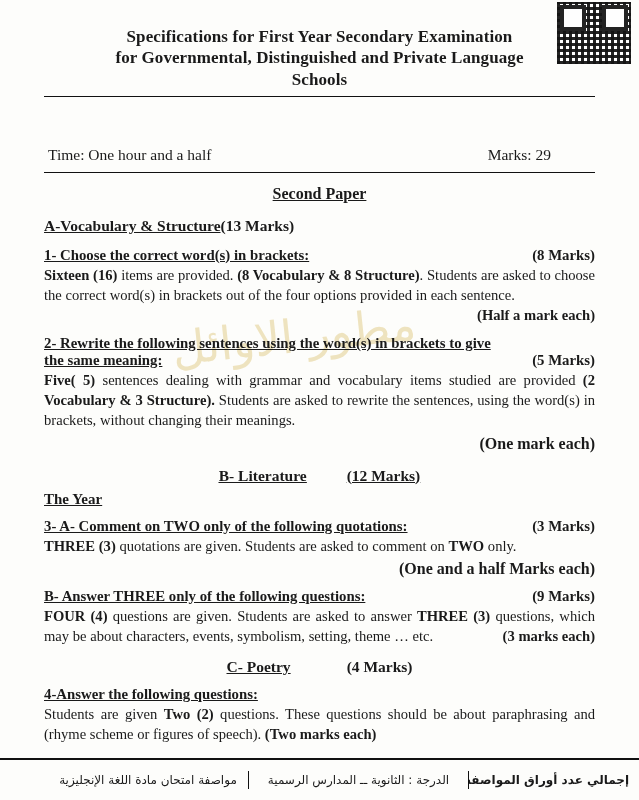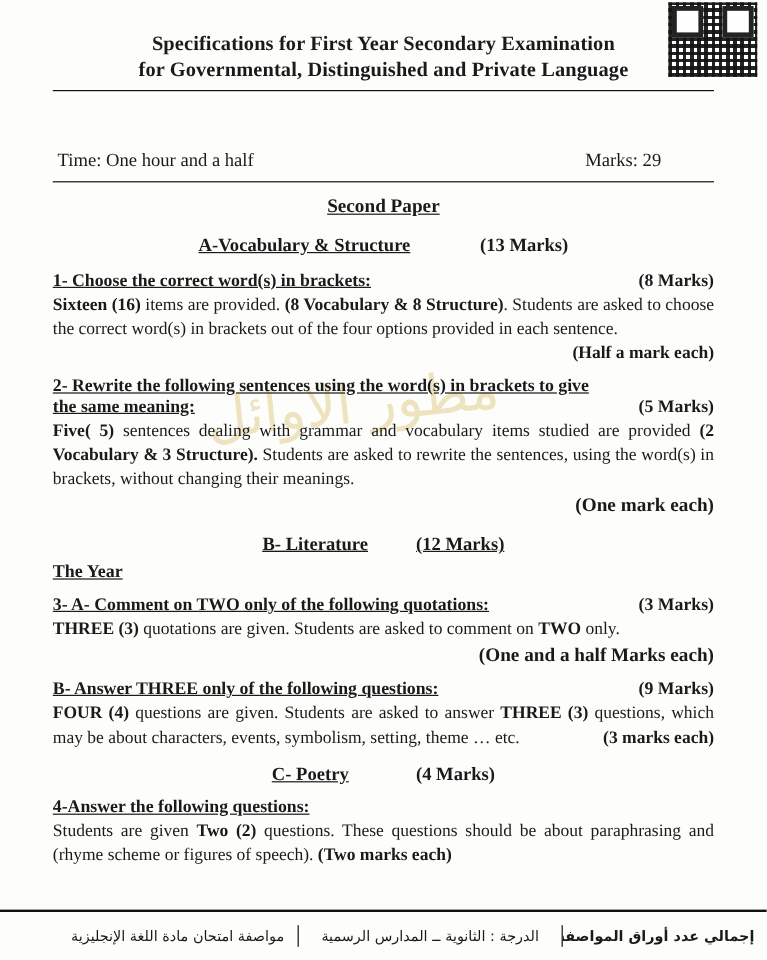--- a/index.html
+++ b/index.html
@@ -76,22 +76,21 @@
     font-weight: bold;
   }
   .u { text-decoration: underline; }
 
   .second-paper {
     font-size: 16px;
     margin: 12px 0 14px 0;
   }
   .sec-head {
     display: flex;
-    justify-content: center;
-    gap: 58px;
+    justify-content: flex-start;
     font-size: 15.5px;
     font-weight: bold;
     margin: 10px 0 12px 0;
   }
   .para {
     font-size: 14.6px;
     line-height: 1.38;
     text-align: justify;
     margin: 0 0 4px 0;
   }
@@ -182,20 +181,21 @@
 
   <div class="qr"></div>
 
   <div class="watermark">مطور الاوائل</div>
 
   <div class="content">
 
     <h1 class="title">
       <span class="ln">Specifications for First Year Secondary Examination</span>
       <span class="ln">for Governmental, Distinguished and Private Language</span>
+      <span class="ln">Schools</span>
     </h1>
 
     <div class="rule"></div>
     <div class="timebar">
       <span>Time: One hour and a half</span>
       <span class="marks">Marks: 29</span>
     </div>
     <div class="rule"></div>
 
     <div class="centered second-paper u">Second Paper</div>

